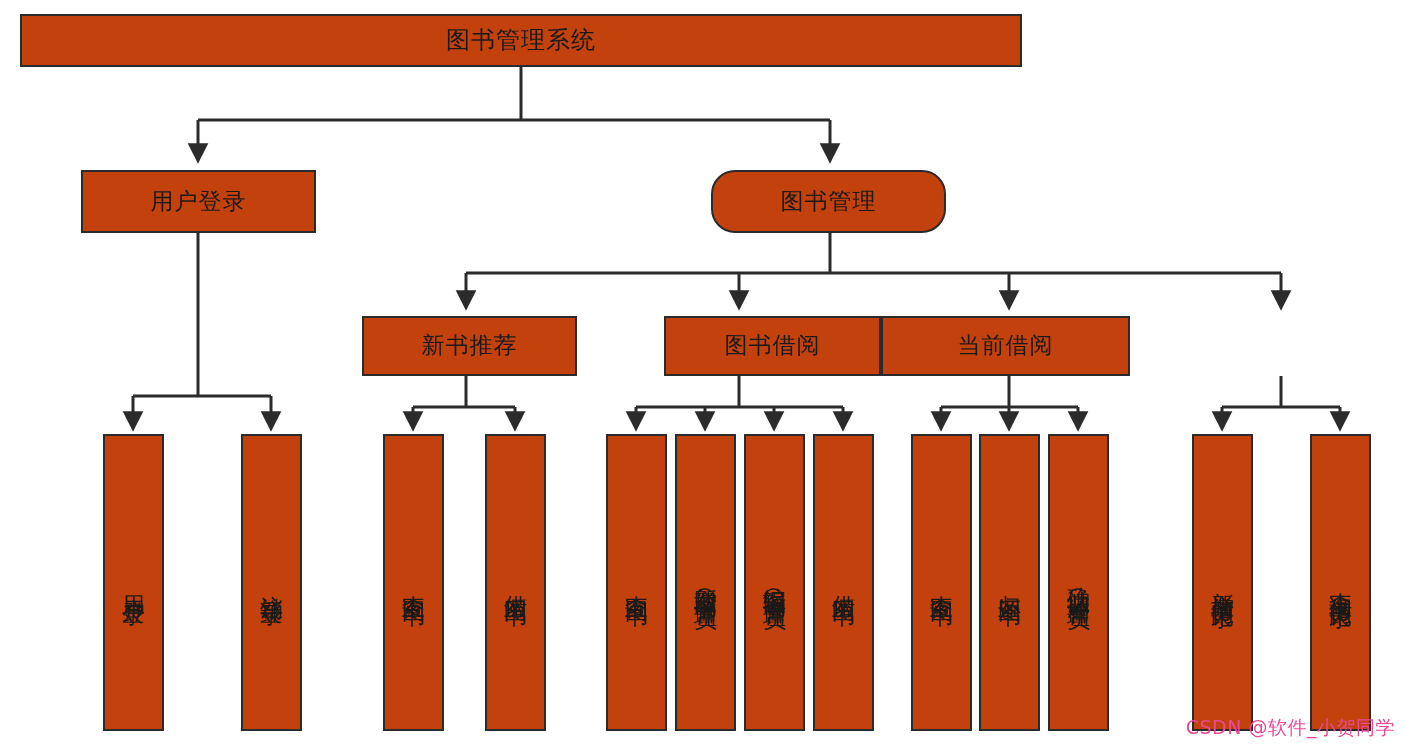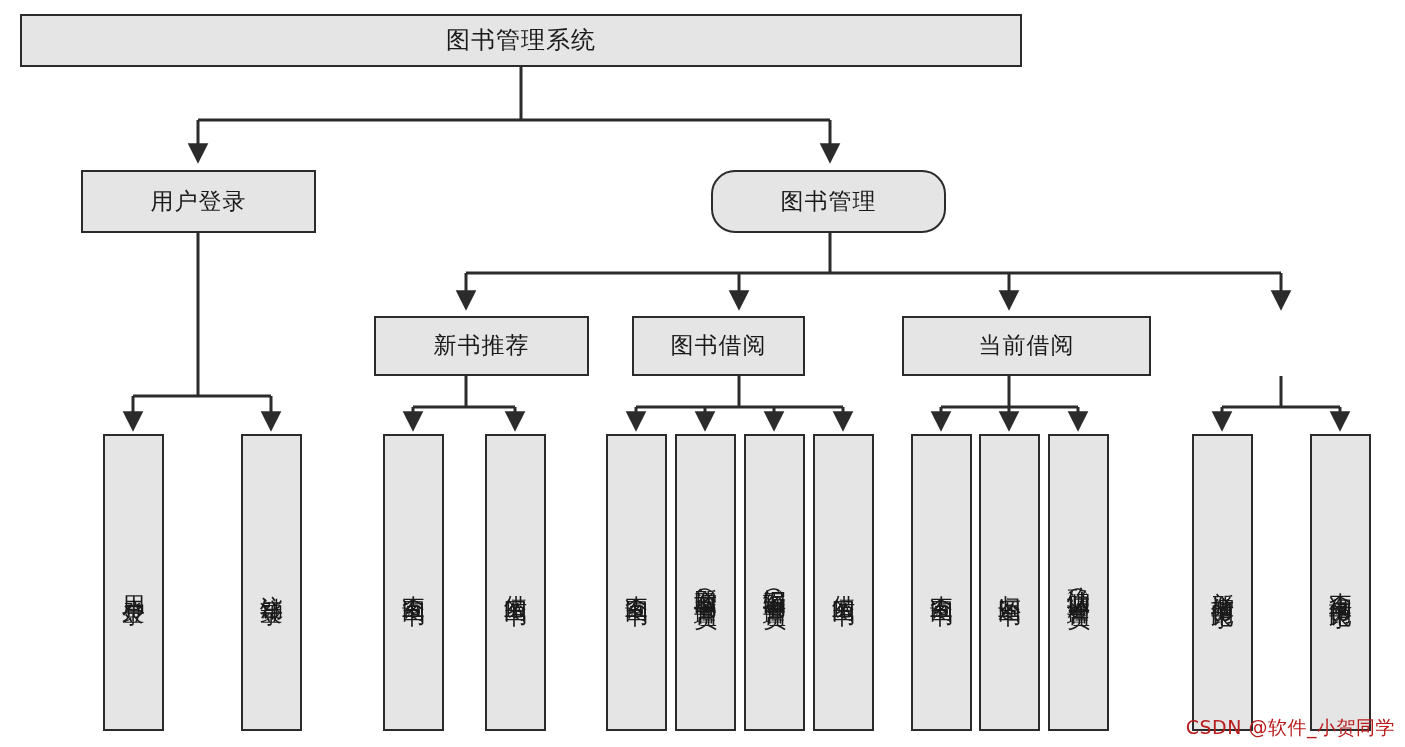--- a/index.html
+++ b/index.html
@@ -22,21 +22,21 @@
     position: absolute;
     left: 0;
     top: 0;
     width: 1405px;
     height: 747px;
     pointer-events: none;
   }
   .node {
     position: absolute;
     box-sizing: border-box;
-    background: #e5e5e5;
+    background: #c2410c;
     border: 2.5px solid #2b2b2b;
     display: flex;
     align-items: center;
     justify-content: center;
     z-index: 2;
   }
   .node .lbl {
     display: block;
     color: #1a1a1a;
     line-height: 1.18;
@@ -61,21 +61,21 @@
     font-size: 23px;
     letter-spacing: 3px;
     line-height: 1;
     max-height: 100%;
   }
   #watermark {
     position: absolute;
     right: 10px;
     bottom: 6px;
     font-size: 19px;
-    color: #b91c1c;
+    color: #ec4899;
     letter-spacing: 0.5px;
     z-index: 5;
     white-space: nowrap;
   }
 </style>
 </head>
 <body>
 
 <div id="canvas">
 
@@ -134,29 +134,29 @@
   </div>
 
   <div class="node h" style="left:81px; top:170px; width:235px; height:63px;">
     <span class="lbl">用户登录</span>
   </div>
 
   <div class="node h" style="left:711px; top:170px; width:235px; height:63px;border-radius:24px;">
     <span class="lbl">图书管理</span>
   </div>
 
-  <div class="node h" style="left:362px; top:316px; width:215px; height:60px;margin-left:12px;">
+  <div class="node h" style="left:362px; top:316px; width:215px; height:60px;">
     <span class="lbl">新书推荐</span>
   </div>
 
-  <div class="node h" style="left:632px; top:316px; width:173px; height:60px;text-align:right;">
+  <div class="node h" style="left:664px; top:316px; width:217px; height:60px;text-align:right;">
     <span class="lbl">图书借阅</span>
   </div>
 
-  <div class="node h" style="left:902px; top:316px; width:249px; height:60px;">
+  <div class="node h" style="left:881px; top:316px; width:249px; height:60px;">
     <span class="lbl">当前借阅</span>
   </div>
 
 
   <div class="node v" style="left:103px; top:434px; width:61px; height:297px;">
     <span class="lbl">用户登录</span>
   </div>
   <div class="node v" style="left:241px; top:434px; width:61px; height:297px;">
     <span class="lbl">注销登录</span>
   </div>

